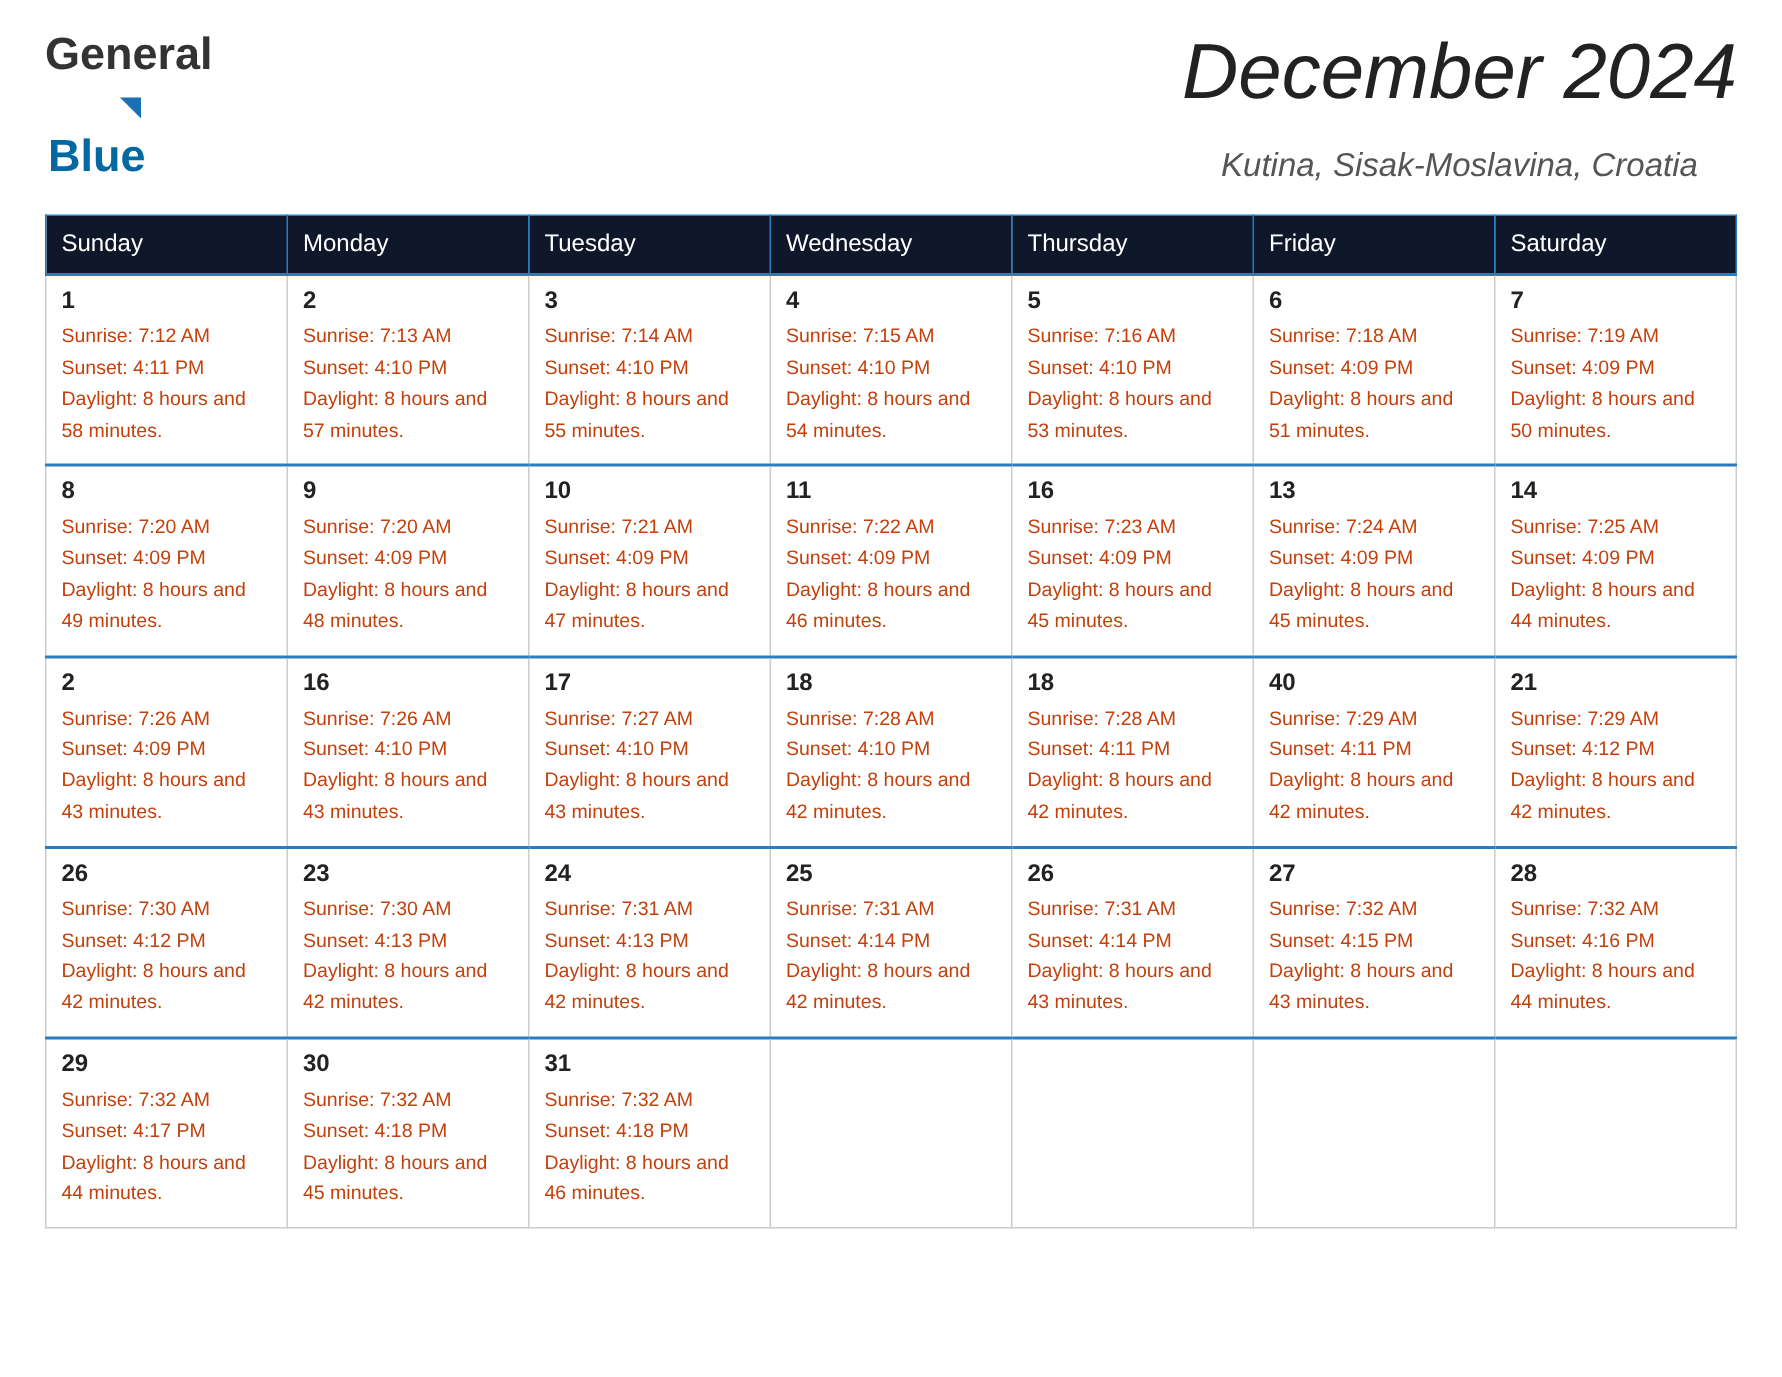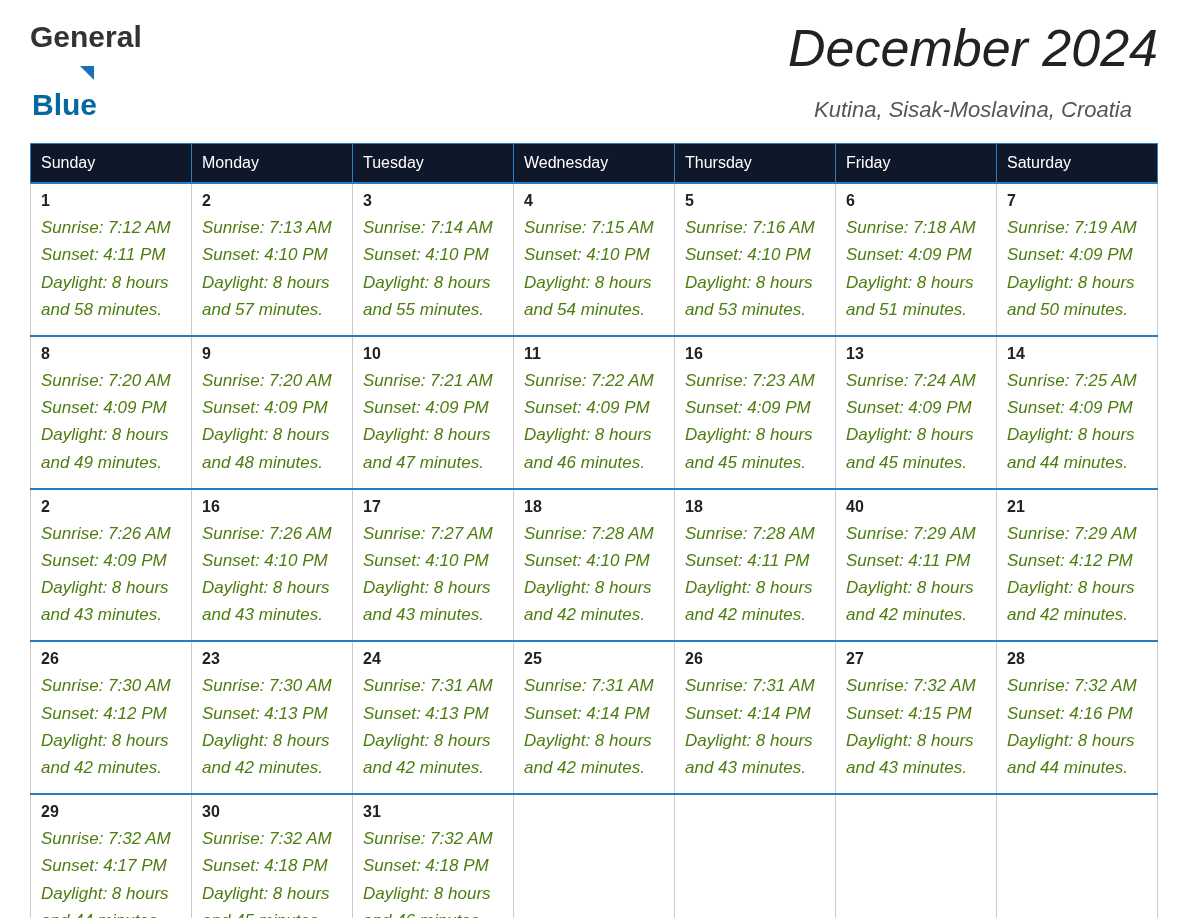--- a/index.html
+++ b/index.html
@@ -55,24 +55,23 @@
       min-height: 100px;
     }
     .day-num {
       font-size: 16px;
       font-weight: bold;
       color: #222;
       margin-bottom: 4px;
       display: block;
     }
     .day-info {
-      font-size: 17px;
-      color: #4d7c0f;
+      font-size: 13px;
+      color: #c2410c;
       line-height: 1.6;
-      font-style: italic;
     }
     td.empty {
       background: #fff;
       border-top: 2px solid #2b7bbf;
     }
     .logo-wrapper {
       display: flex;
       flex-direction: column;
       align-items: flex-start;
     }

